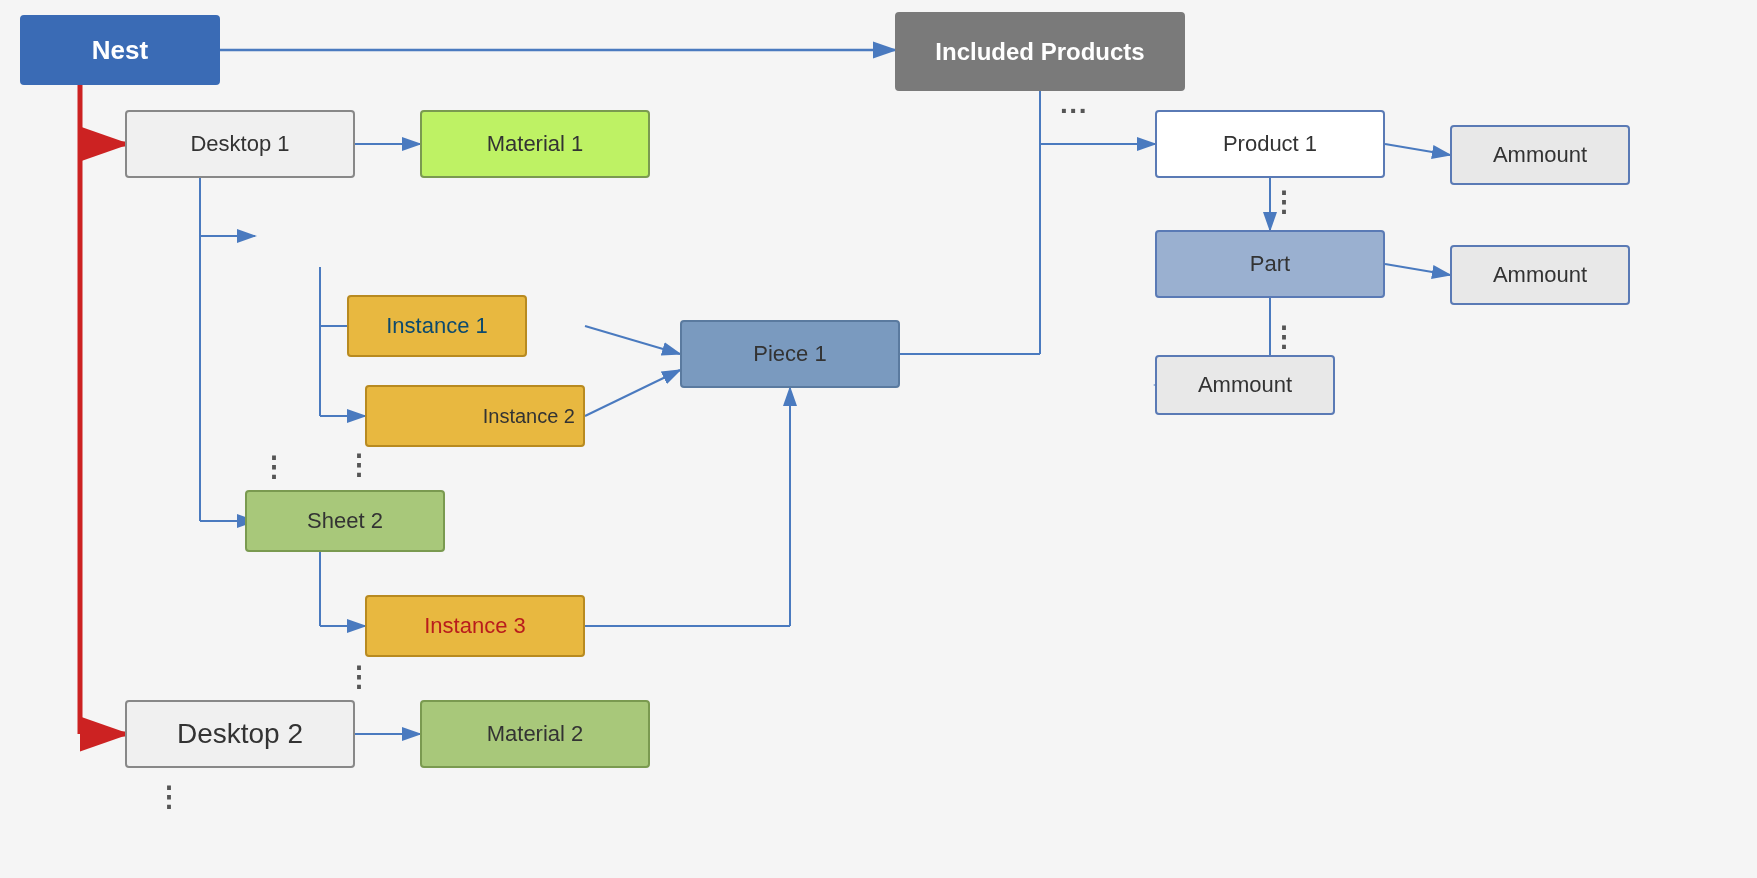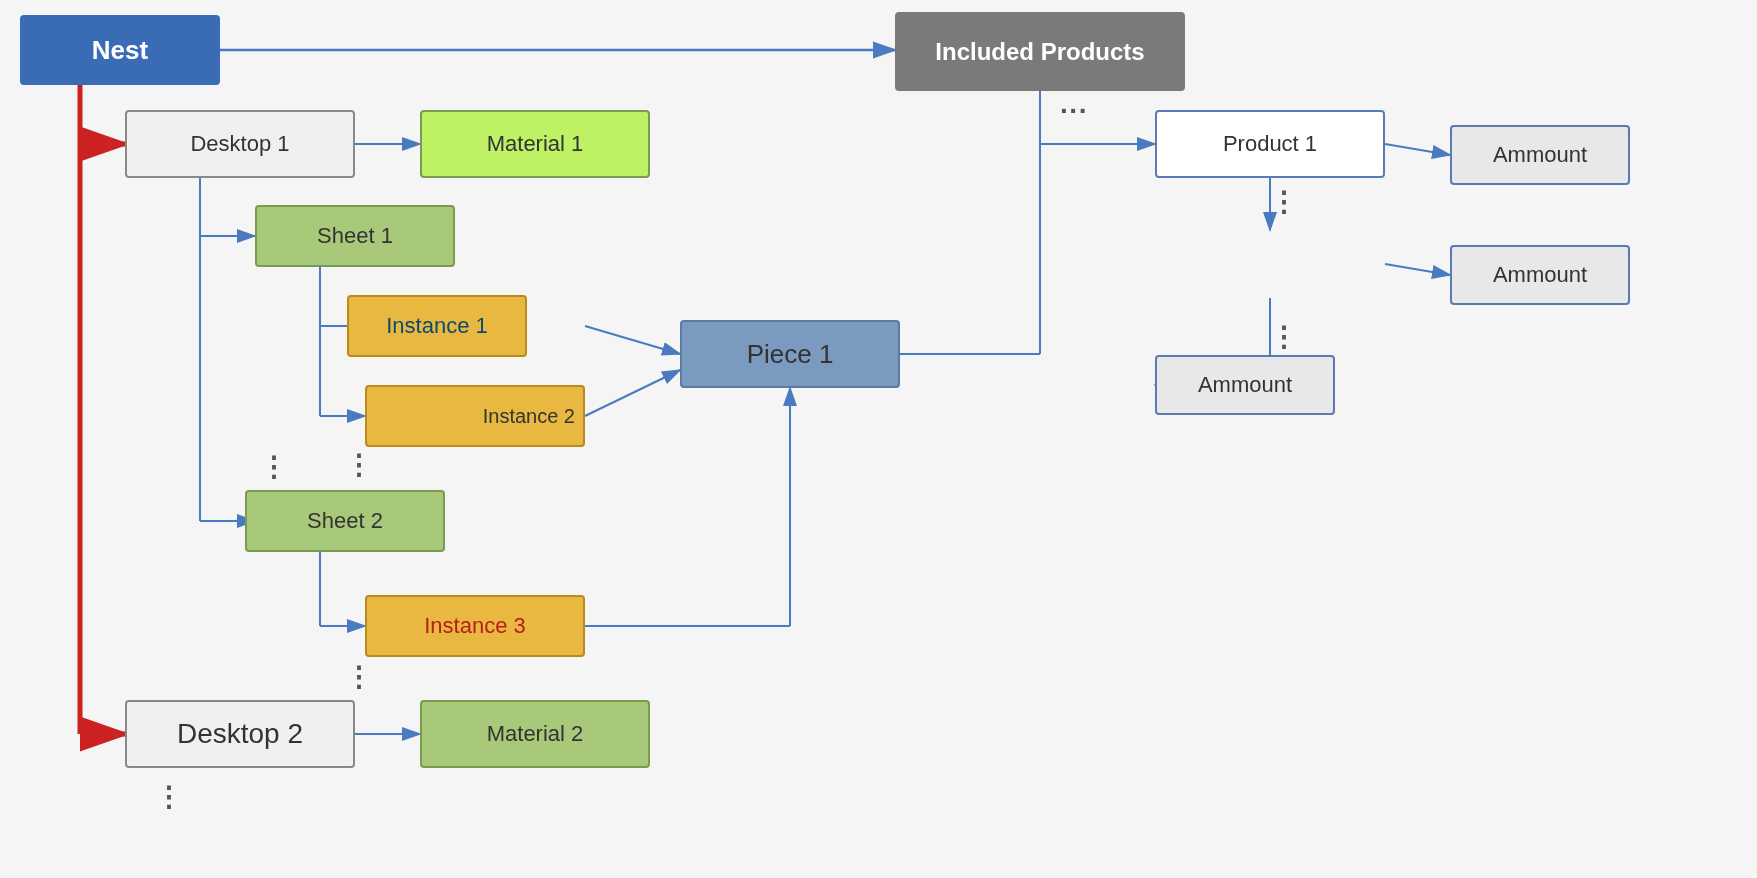--- a/index.html
+++ b/index.html
@@ -142,21 +142,21 @@
       font-size: 22px;
     }
     .node-piece1 {
       background: #7a9abf;
       color: #333;
       border: 2px solid #5a7a9f;
       width: 220px;
       height: 68px;
       top: 320px;
       left: 680px;
-      font-size: 26px;
+      font-size: 22px;
       align-items: center;
     }
     .node-product1 {
       background: #ffffff;
       color: #333;
       border: 2px solid #5a7ab5;
       width: 230px;
       height: 68px;
       top: 110px;
       left: 1155px;
@@ -291,23 +291,20 @@
   </div>
 
   <div class="node node-desktop1">
     <span>Desktop 1</span>
   </div>
 
   <div class="node node-material1">
     <span>Material 1</span>
   </div>
 
-  <div class="node node-sheet1">
-    <span>Sheet 1</span>
-  </div>
 
   <div class="node node-instance1">
     <span>Instance 1</span>
   </div>
 
   <div class="node node-instance2">
     <span>Instance 2</span>
   </div>
 
   <div class="node node-sheet2">
@@ -327,20 +324,23 @@
   </div>
 
   <div class="node node-piece1">
     <span>Piece 1</span>
   </div>
 
   <div class="node node-product1">
     <span>Product 1</span>
   </div>
 
+  <div class="node node-part">
+    <span>Part</span>
+  </div>
 
   <div class="node node-amount1">
     <span>Ammount</span>
   </div>
 
   <div class="node node-amount2">
     <span>Ammount</span>
   </div>
 
   <div class="node node-amount3">

